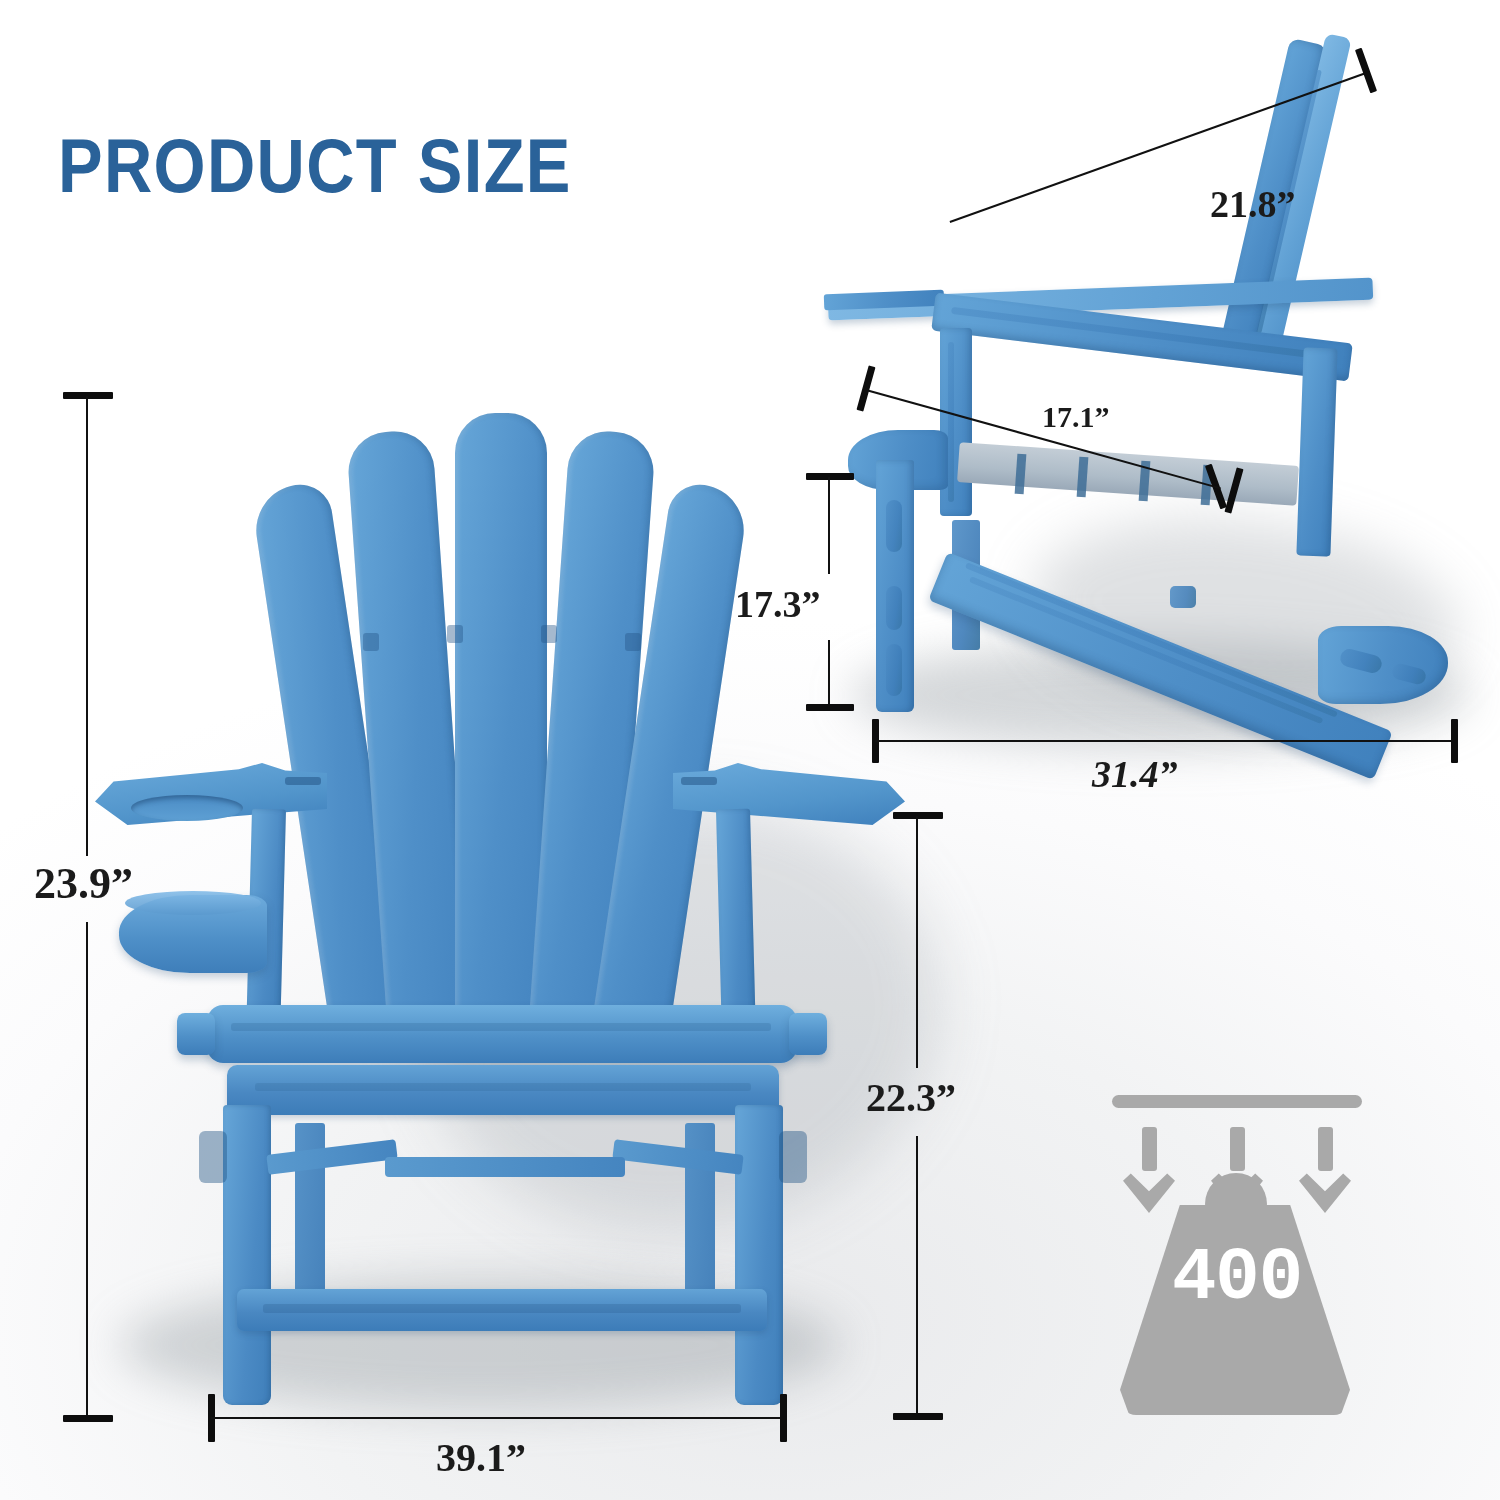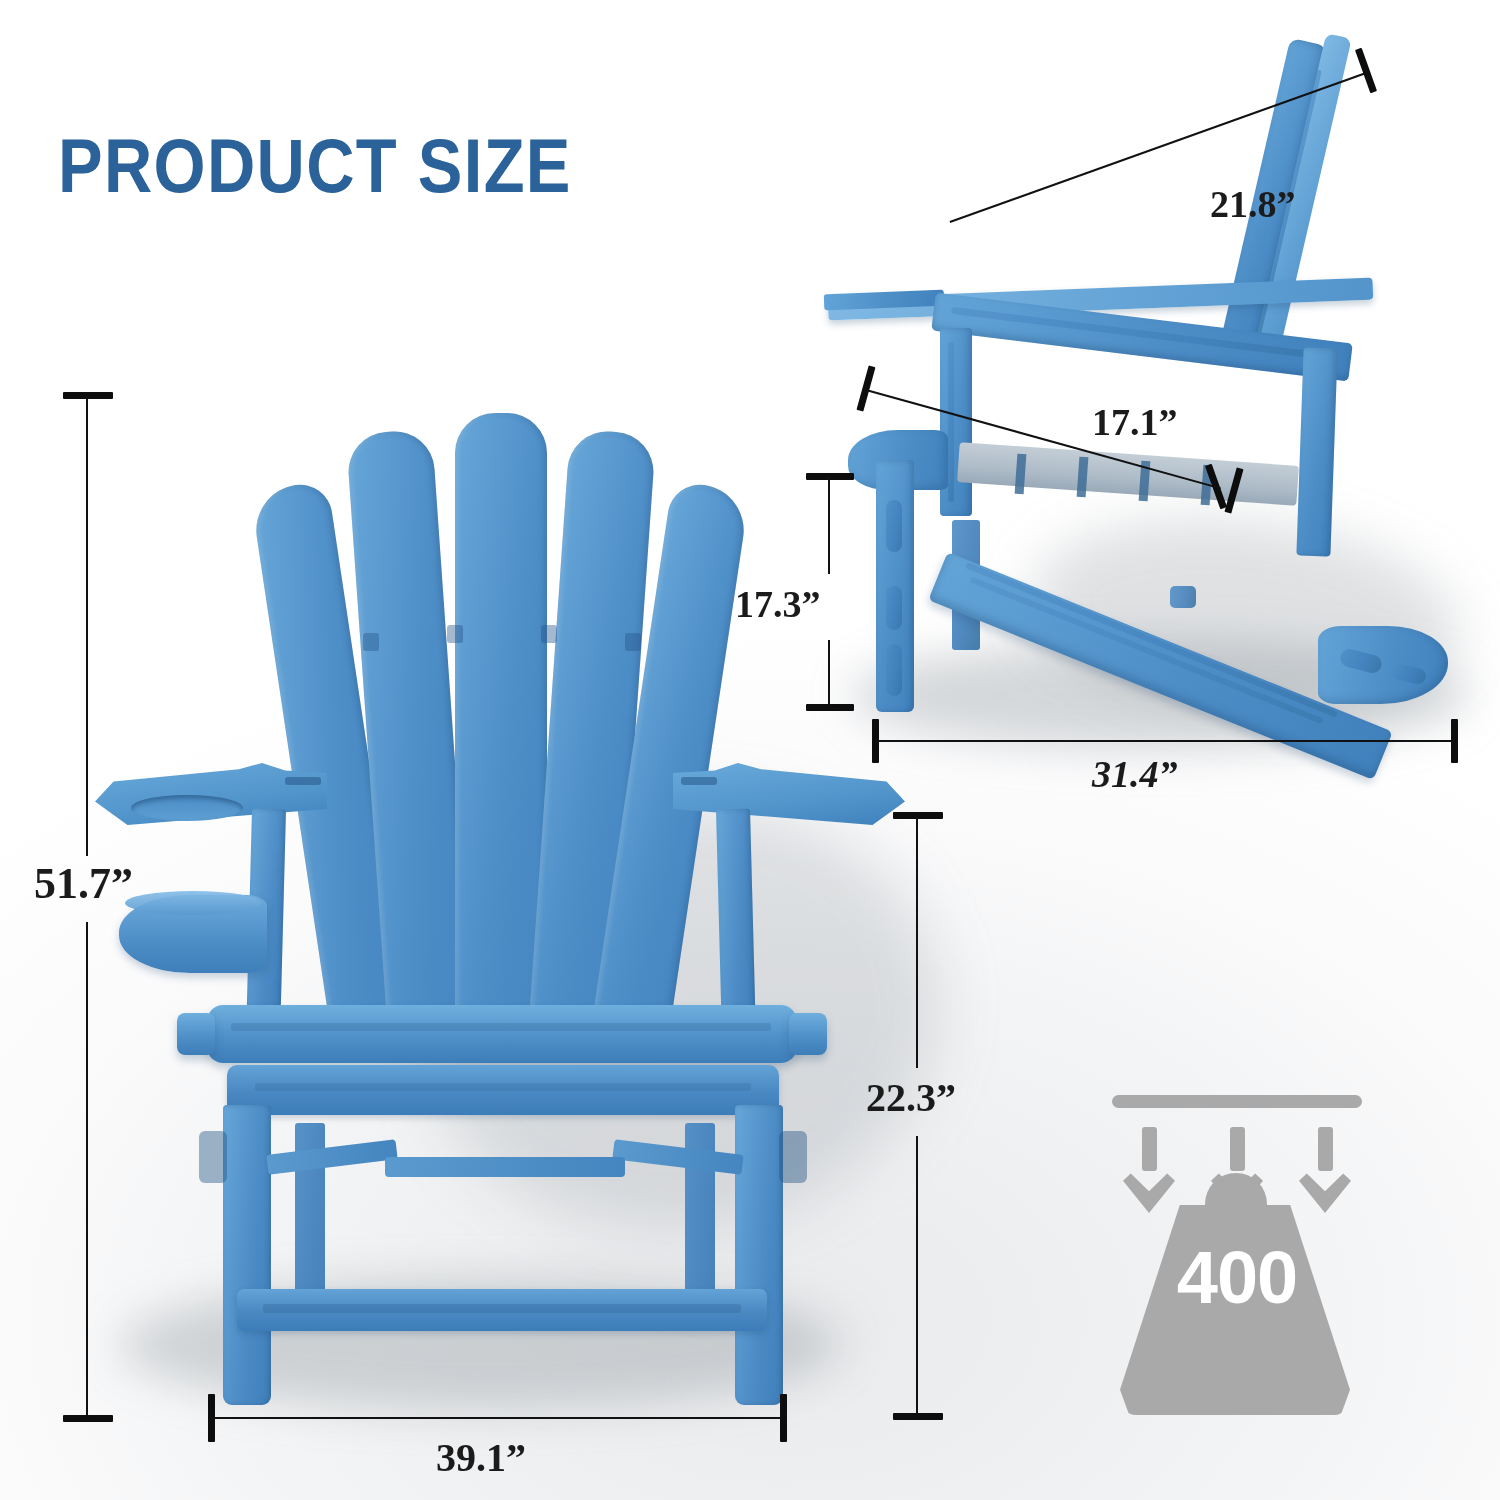--- a/index.html
+++ b/index.html
@@ -98,21 +98,21 @@
     background:#a9a9a9;
     clip-path:polygon(26% 0%, 74% 0%, 100% 88%, 96% 100%, 4% 100%, 0% 88%);
     border-radius:16px;
   }
   .whandle{
     position:absolute;left:93px;top:78px;width:62px;height:62px;
     border-radius:50%;background:#a9a9a9;
   }
   .wnum{
     position:absolute;left:0;top:146px;width:250px;text-align:center;
-    font-family:Liberation Sans, sans-serif;font-weight:bold;
+    font-family:Liberation Mono, monospace;font-weight:bold;
     font-size:74px;color:#ffffff;letter-spacing:-1px;line-height:1;
   }
   .wlbs{
     position:absolute;left:0;top:234px;width:250px;text-align:center;
     font-family:"Liberation Sans",sans-serif;font-weight:bold;
     font-size:52px;color:#ffffff;letter-spacing:.5px;line-height:1;
   }
 </style>
 </head>
 <body>
@@ -243,21 +243,21 @@
     <div style="position:absolute;left:290px;top:752px;width:240px;height:20px;
                 background:linear-gradient(95deg,#5a9ace,#4585c0);border-radius:4px;"></div>
 
     <div class="stretcher" style="left:142px;top:884px;width:530px;height:42px;border-radius:7px;"></div>
     <div class="groove" style="left:168px;top:899px;width:478px;height:9px;opacity:.45;"></div>
   </div>
 
   <div>
     <div class="cap-h" style="left:63px;top:392px;width:50px;"></div>
     <div class="dim-line-v" style="left:86px;top:396px;height:460px;"></div>
-    <div class="dim-label" style="left:34px;top:858px;font-size:44px;">51.7”</div>
+    <div class="dim-label" style="left:34px;top:858px;font-size:44px;">23.9”</div>
     <div class="dim-line-v" style="left:86px;top:922px;height:496px;"></div>
     <div class="cap-h" style="left:63px;top:1415px;width:50px;"></div>
   </div>
 
   <div>
     <div class="cap-v" style="left:208px;top:1394px;height:48px;"></div>
     <div class="dim-line-h" style="left:211px;top:1417px;width:572px;"></div>
     <div class="cap-v" style="left:780px;top:1394px;height:48px;"></div>
     <div class="dim-label" style="left:436px;top:1434px;font-size:40px;">39.1”</div>
   </div>
@@ -289,21 +289,21 @@
     <div class="diag" style="left:1366px;top:72px;width:442px;transform:rotate(160.3deg);"></div>
     <div class="diagcap" style="left:1343px;top:67px;transform:rotate(70.3deg);"></div>
     <div class="diagcap" style="left:1193px;top:483px;transform:rotate(70.3deg);"></div>
     <div class="dim-label" style="left:1210px;top:182px;font-size:38px;">21.8”</div>
   </div>
 
   <div>
     <div class="diag" style="left:866px;top:389px;width:368px;transform:rotate(15.5deg);"></div>
     <div class="diagcap" style="left:843px;top:385px;transform:rotate(105.5deg);"></div>
     <div class="diagcap" style="left:1211px;top:487px;transform:rotate(105.5deg);"></div>
-    <div class="dim-label" style="left:1092px;top:400px;font-size:38px;">17.1”</div>
+    <div class="dim-label" style="left:1042px;top:400px;font-size:30px;">17.1”</div>
   </div>
 
   <div id="weight">
     <div class="wbar"></div>
 
     <div class="warrow" style="left:4px;top:32px;">
       <div class="wshaft"></div>
       <div class="whead"></div>
     </div>
     <div class="warrow" style="left:92px;top:32px;">

